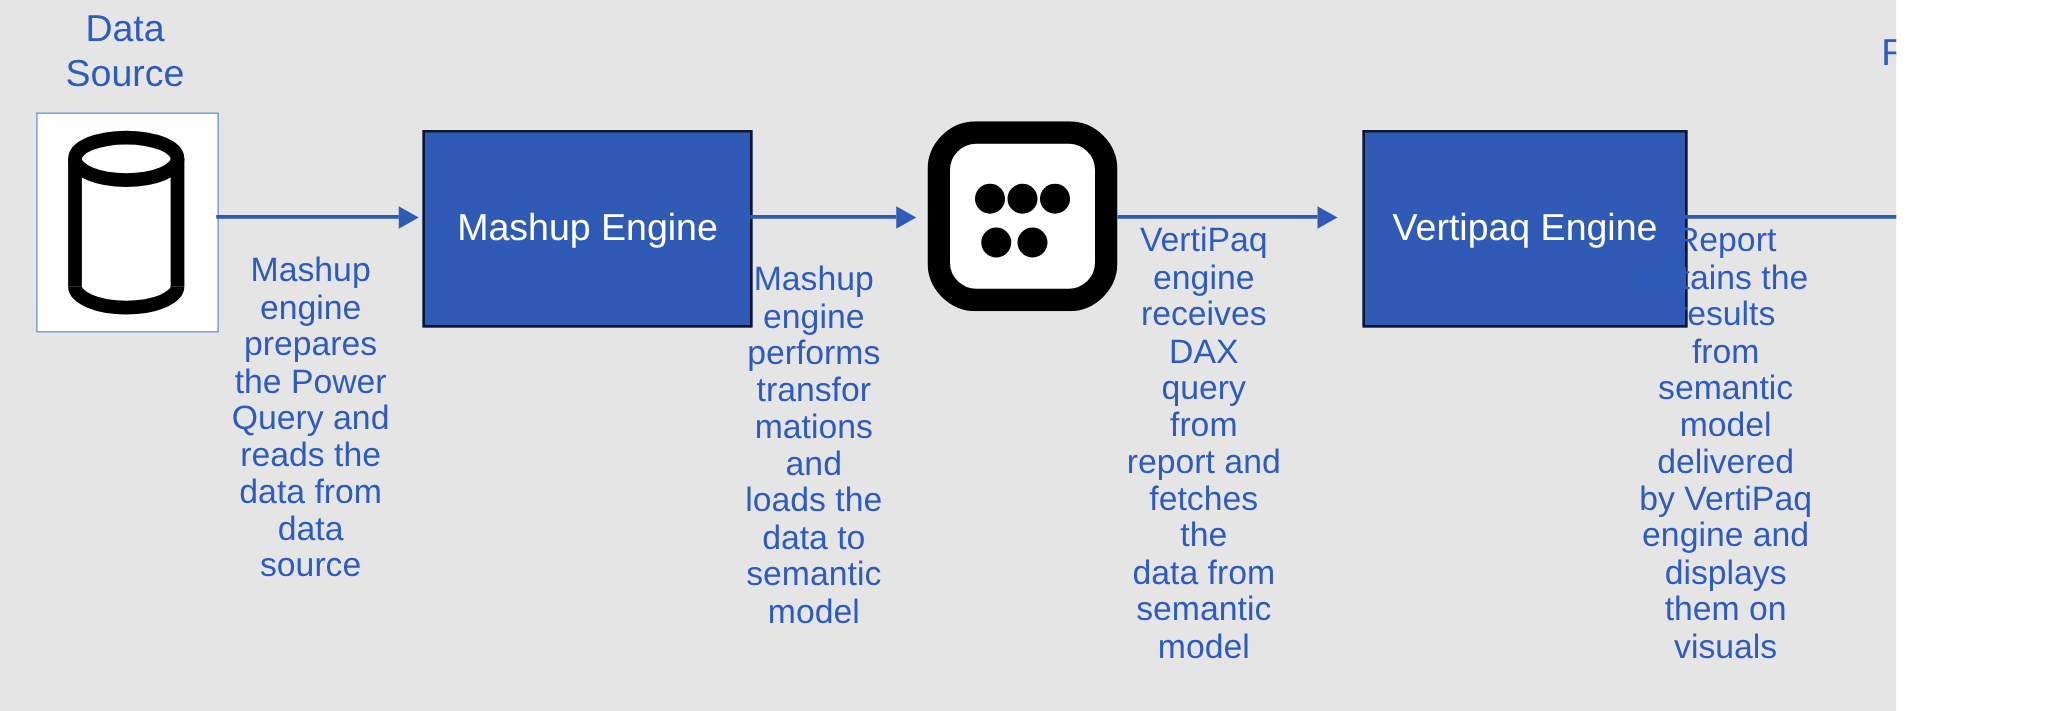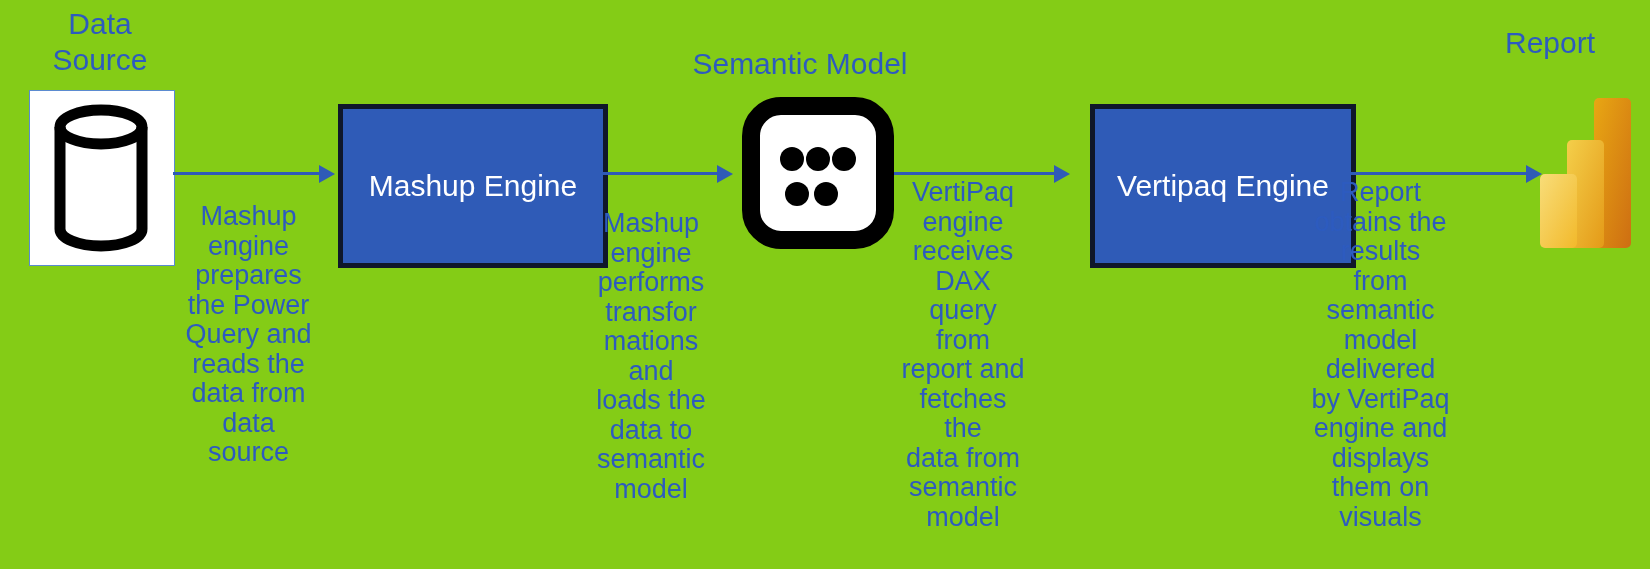--- a/index.html
+++ b/index.html
@@ -5,40 +5,40 @@
   html, body {
     margin: 0;
     padding: 0;
     background: #ffffff;
   }
   body {
     font-family: "Liberation Sans", sans-serif;
   }
   #canvas {
     position: relative;
-    width: 1650px;
+    width: 1517px;
     height: 569px;
-    background: #84cc16;
+    background: #e5e5e5;
     overflow: hidden;
   }
 
   .hdr {
     position: absolute;
     color: #2D5BBF;
     font-size: 30px;
     line-height: 36px;
     text-align: center;
     font-weight: 400;
     white-space: pre-line;
   }
 
   .boxlabel {
     position: absolute;
     background: #2F5BB7;
-    border: 5px solid #0f172a;
+    border: 2px solid #0f172a;
     color: #ffffff;
     font-size: 30px;
     display: flex;
     align-items: center;
     justify-content: center;
   }
 
   .dbframe {
     position: absolute;
     border: 1px solid #5B8BD0;
@@ -71,21 +71,20 @@
   .svgicon { position: absolute; }
 </style>
 </head>
 <body>
 
 <div id="canvas">
 
   <div class="hdr" style="left:20px; top:6px; width:160px;">Data
 Source</div>
 
-  <div class="hdr" style="left:650px; top:46px; width:300px;">Semantic Model</div>
 
   <div class="hdr" style="left:1455px; top:25px; width:190px;">Report</div>
 
   <div class="dbframe" style="left:29px; top:90px; width:144px; height:174px;">
     <svg class="svgicon" width="100" height="150" viewBox="0 0 100 150" style="left:21px; top:12px;">
       <ellipse cx="50" cy="24" rx="41" ry="17" fill="#ffffff" stroke="#000000" stroke-width="11"></ellipse>
       <path d="M9 24 L9 126" stroke="#000000" stroke-width="11" fill="none"></path>
       <path d="M91 24 L91 126" stroke="#000000" stroke-width="11" fill="none"></path>
       <path d="M9 126 A41 17 0 0 0 91 126" stroke="#000000" stroke-width="11" fill="none"></path>
     </svg>

